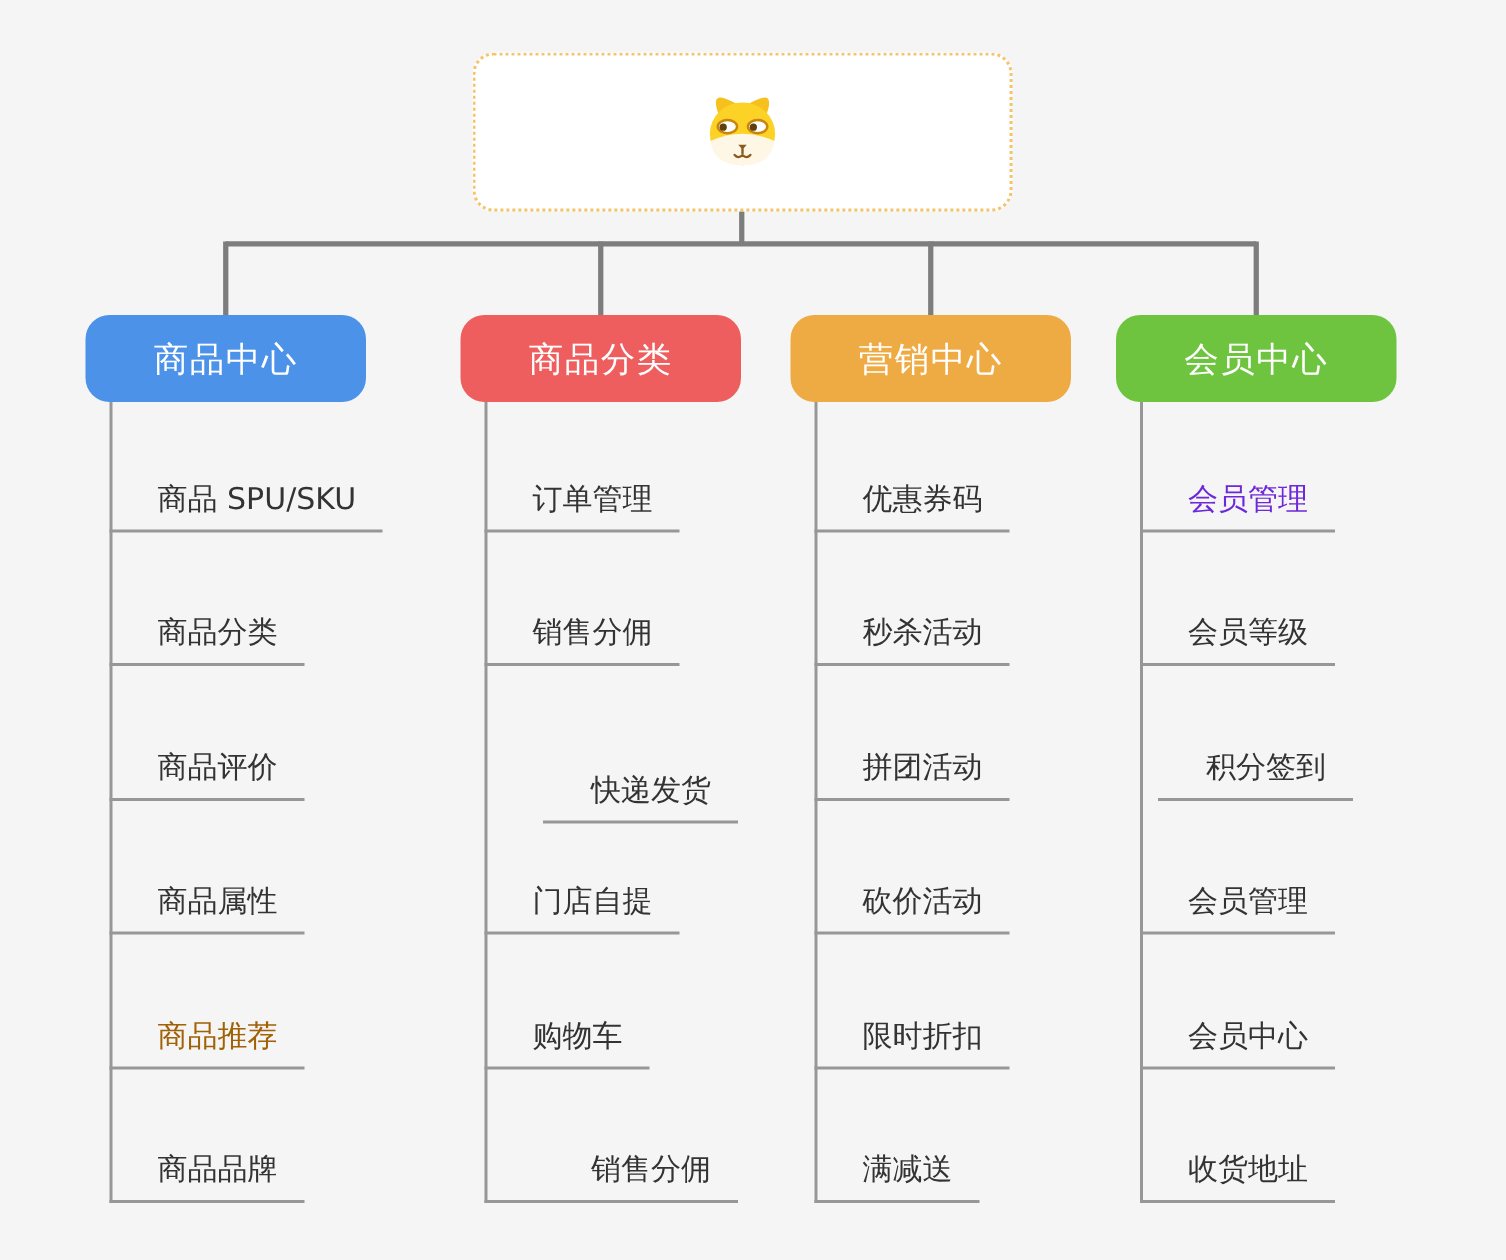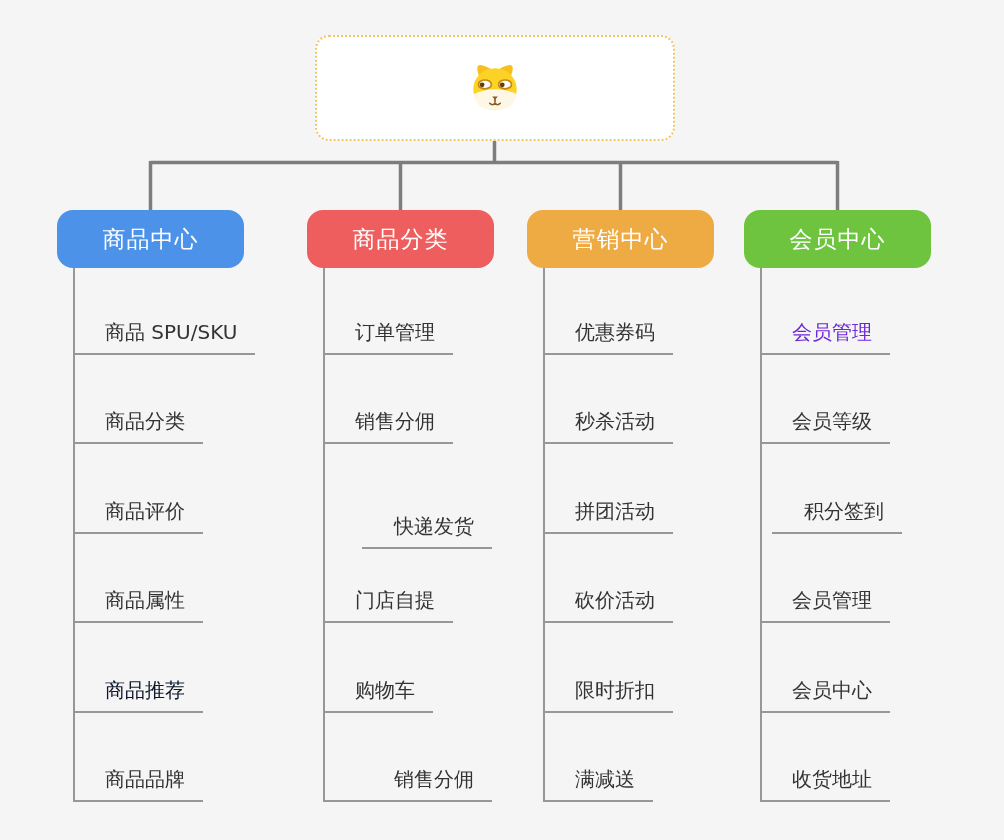--- a/index.html
+++ b/index.html
@@ -125,21 +125,21 @@
 
   <div class="leaf" style="left: 73px; top: 498px; border-bottom-color: rgb(151, 151, 151);">
     <span class="leaf-label" style="color: rgb(51, 51, 51);">商品评价</span>
   </div>
 
   <div class="leaf" style="left: 73px; top: 587px; border-bottom-color: rgb(151, 151, 151);">
     <span class="leaf-label" style="color: rgb(51, 51, 51);">商品属性</span>
   </div>
 
   <div class="leaf" style="left: 73px; top: 677px; border-bottom-color: rgb(151, 151, 151);">
-    <span class="leaf-label" style="color: #0f172a;">商品推荐</span>
+    <span class="leaf-label" style="color: #a16207;">商品推荐</span>
   </div>
 
   <div class="leaf" style="left: 73px; top: 766px; border-bottom-color: rgb(151, 151, 151);">
     <span class="leaf-label" style="color: rgb(51, 51, 51);">商品品牌</span>
   </div>
 </div>
   </div>
 
   <div class="branch">
     <div class="branch-header" style="left: 307px; background: rgb(238, 94, 94);">

